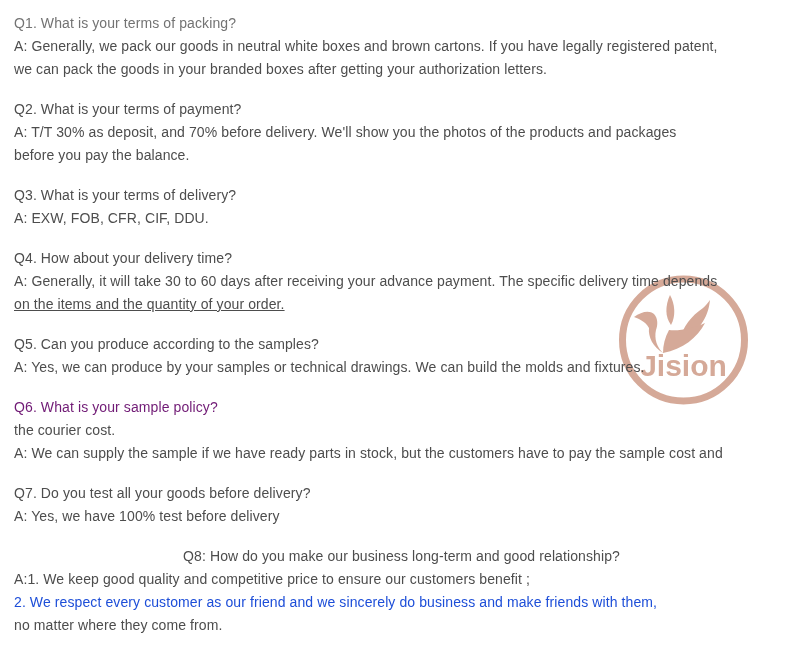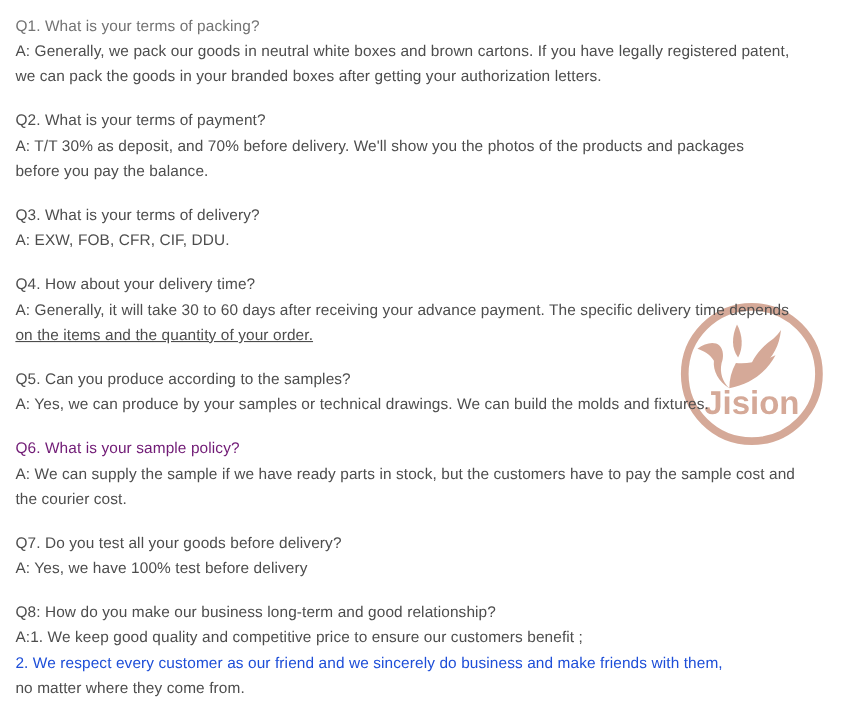--- a/index.html
+++ b/index.html
@@ -87,28 +87,28 @@
         <div class="line question" style="color: rgb(77, 77, 77);">Q4. How about your delivery time?</div>
         <div class="line answer" style="color: rgb(77, 77, 77);">A: Generally, it will take 30 to 60 days after receiving your advance payment. The specific delivery time depends</div>
         <div class="line answer" style="color: rgb(77, 77, 77); text-decoration: underline;">on the items and the quantity of your order.</div>
       </div>
       <div class="faq-block">
         <div class="line question" style="color: rgb(77, 77, 77);">Q5. Can you produce according to the samples?</div>
         <div class="line answer" style="color: rgb(77, 77, 77);">A: Yes, we can produce by your samples or technical drawings. We can build the molds and fixtures.</div>
       </div>
       <div class="faq-block">
         <div class="line question" style="color: #701a75;">Q6. What is your sample policy?</div>
+        <div class="line answer" style="color: rgb(77, 77, 77);">the courier cost.</div>
         <div class="line answer" style="color: rgb(77, 77, 77);">A: We can supply the sample if we have ready parts in stock, but the customers have to pay the sample cost and</div>
-        <div class="line answer" style="color: rgb(77, 77, 77);">the courier cost.</div>
       </div>
       <div class="faq-block">
         <div class="line question" style="color: rgb(77, 77, 77);">Q7. Do you test all your goods before delivery?</div>
         <div class="line answer" style="color: rgb(77, 77, 77);">A: Yes, we have 100% test before delivery</div>
       </div>
       <div class="faq-block">
-        <div class="line question" style="color: rgb(77, 77, 77);">Q8: How do you make our business long-term and good relationship?</div>
+        <div class="line question" style="color: rgb(77, 77, 77); text-align: center;">Q8: How do you make our business long-term and good relationship?</div>
         <div class="line answer" style="color: rgb(77, 77, 77);">A:1. We keep good quality and competitive price to ensure our customers benefit ;</div>
         <div class="line answer" style="color: #1d4ed8;">2. We respect every customer as our friend and we sincerely do business and make friends with them,</div>
         <div class="line answer" style="color: rgb(77, 77, 77);">no matter where they come from.</div>
       </div>
     </div>
 
 </div>
 
 </body></html>

